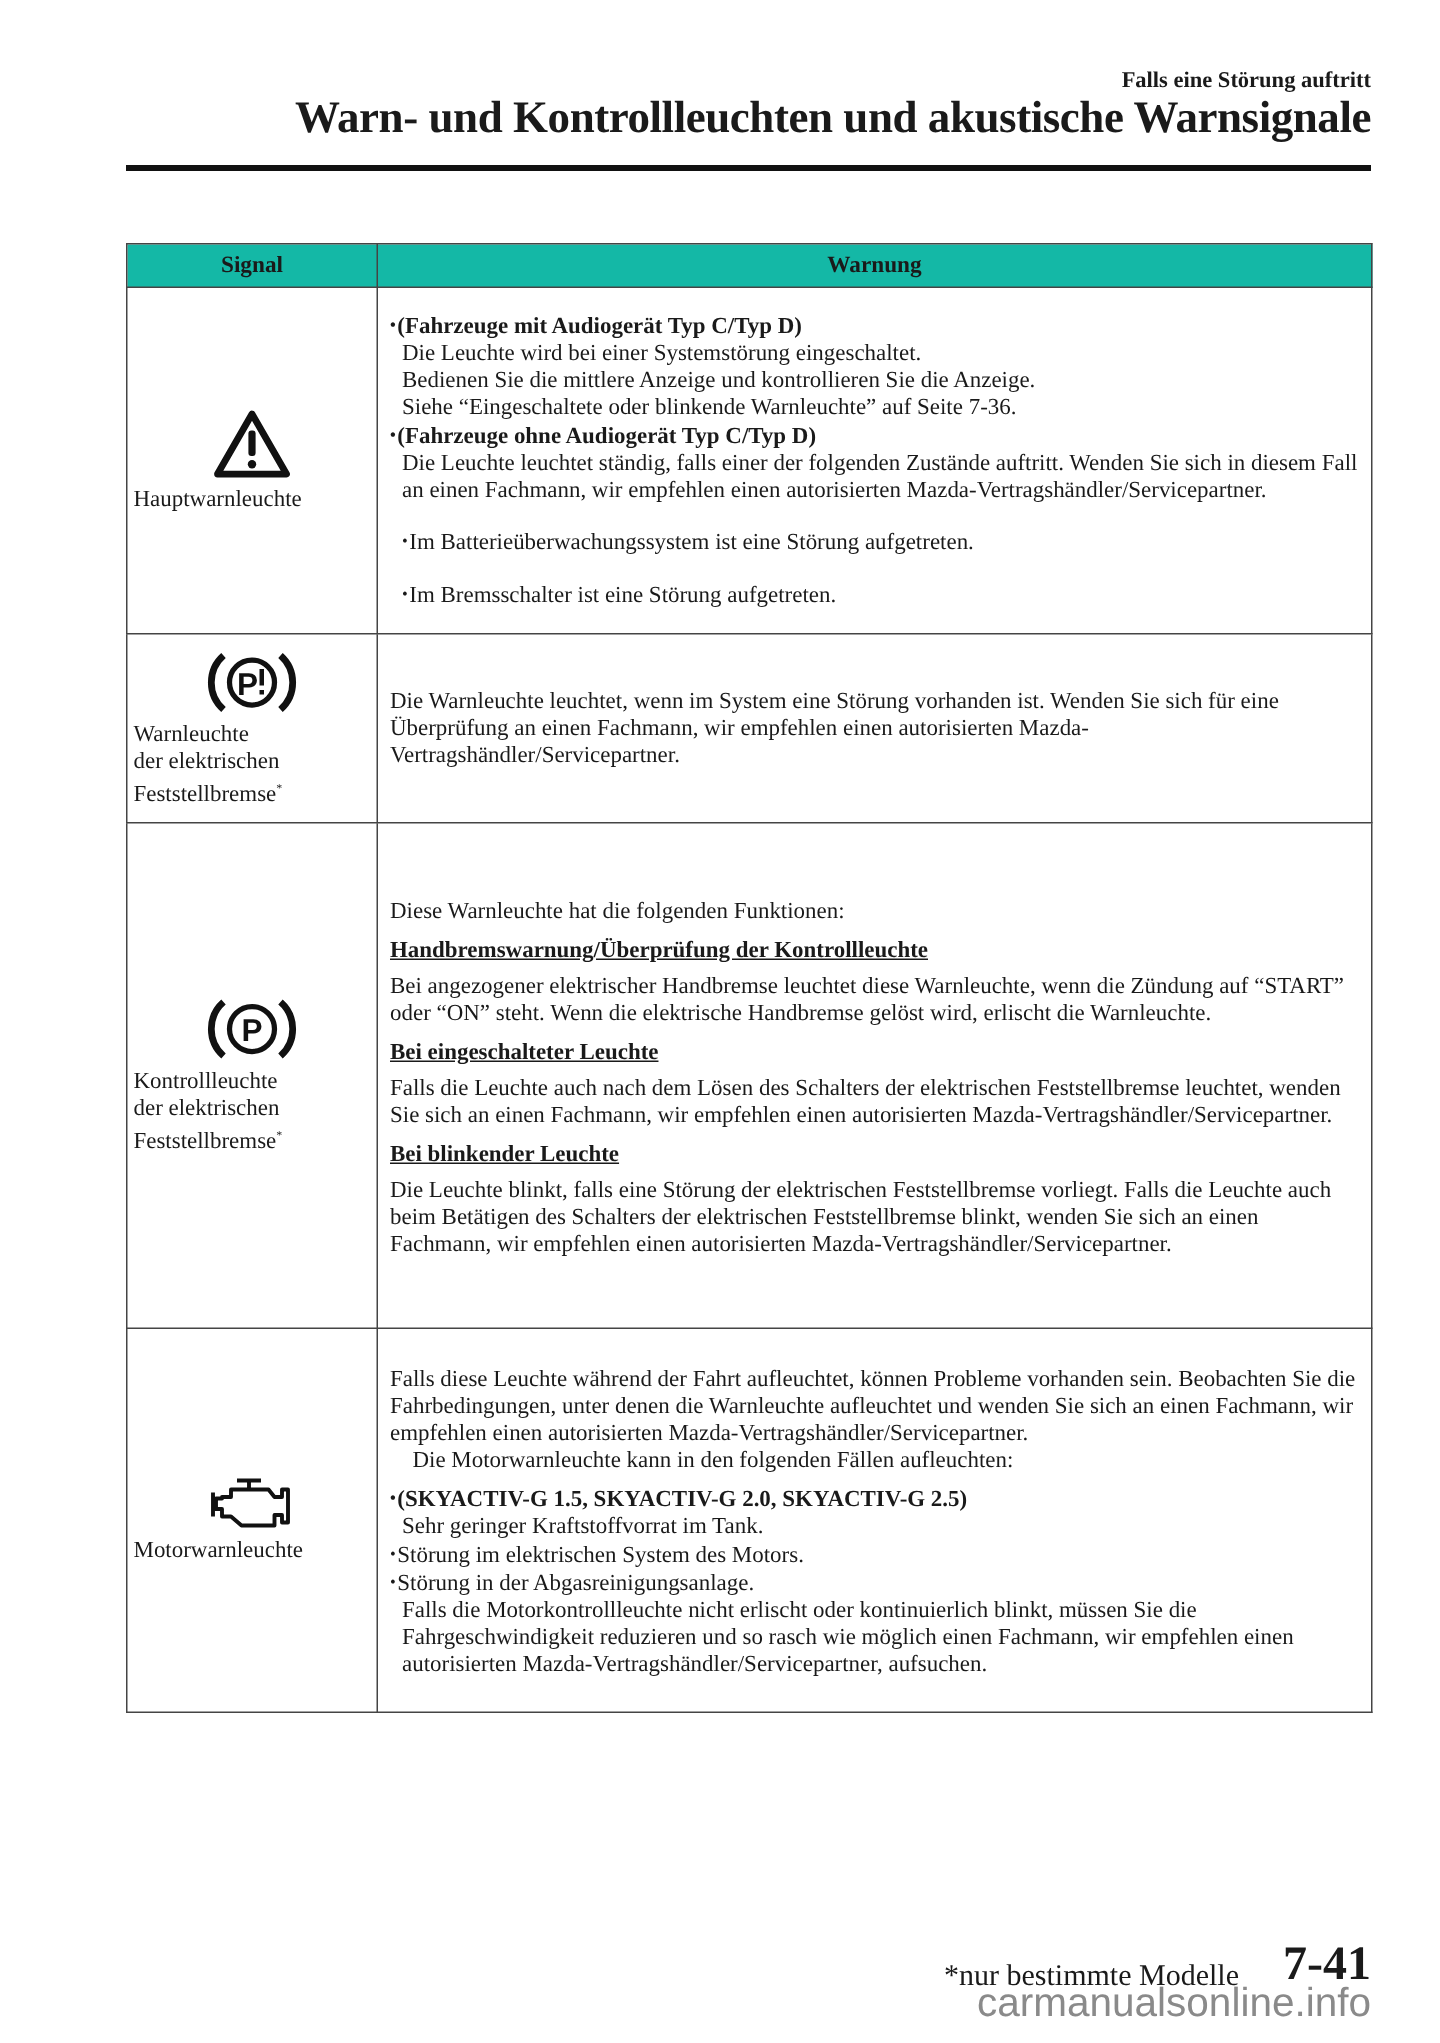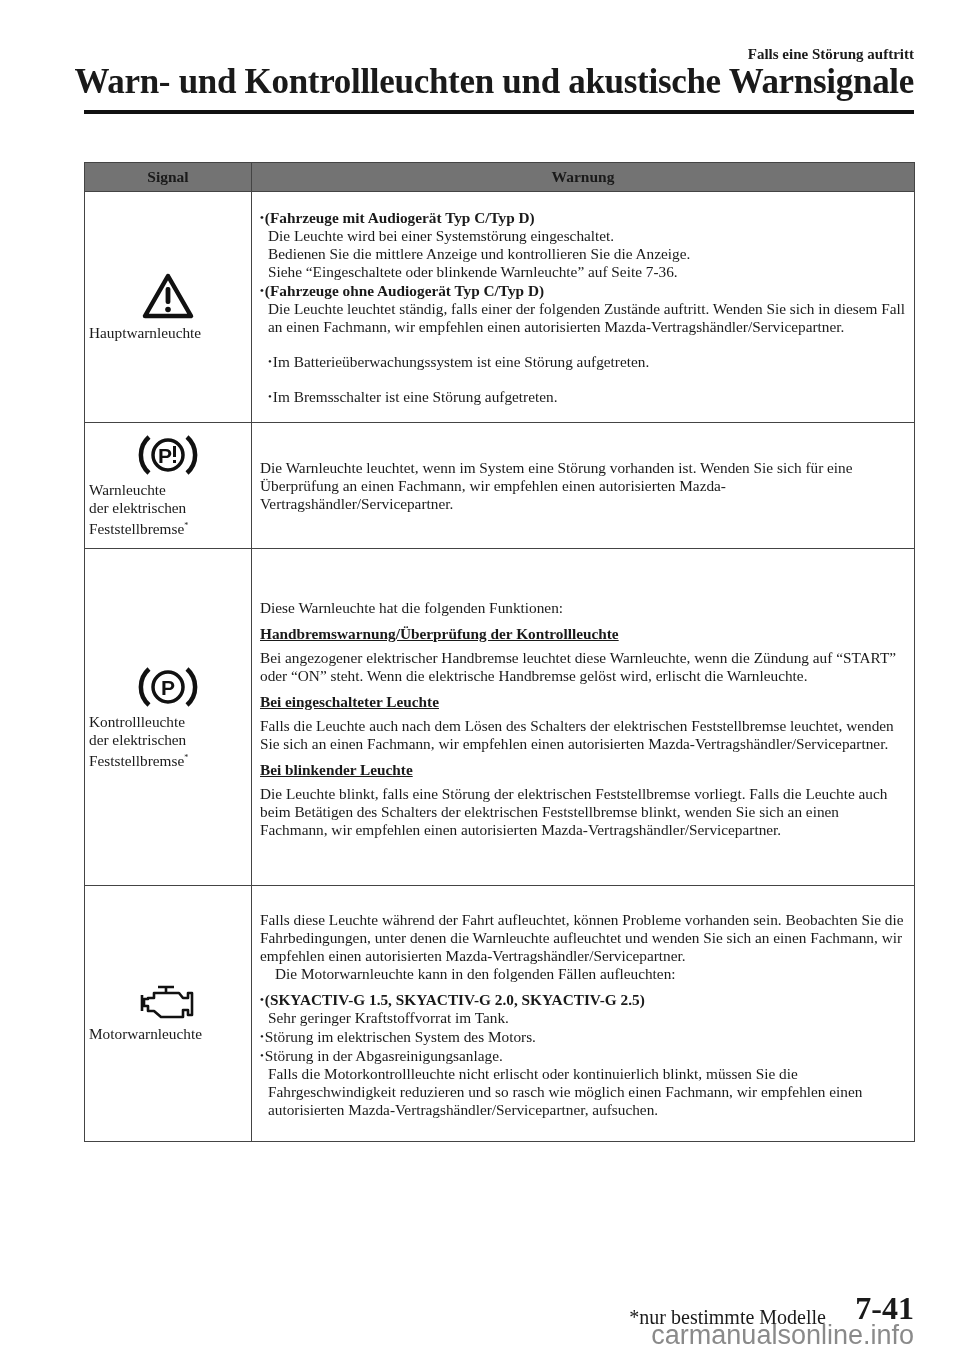--- a/index.html
+++ b/index.html
@@ -1,23 +1,23 @@
 <!DOCTYPE html>
 <html><head>
 <meta charset="utf-8">
 <style>
   html, body { margin: 0; padding: 0; background: #ffffff; }
   body { width: 960px; height: 1362px; position: relative; overflow: hidden;
          font-family: "Liberation Serif", "DejaVu Serif", serif; color: #1a1a1a; }
   .section-label { position: absolute; right: 46px; top: 46px; font-size: 15px; font-weight: bold; }
-  .page-title { position: absolute; right: 46px; top: 62px; font-size: 35px; font-weight: bold; letter-spacing: -0.3px; white-space: nowrap; }
+  .page-title { position: absolute; right: 46px; top: 62px; font-size: 30px; font-weight: bold; letter-spacing: -0.3px; white-space: nowrap; }
   .title-rule { position: absolute; left: 84px; right: 46px; top: 110px; height: 4px; background: #111; }
   table.warn { position: absolute; left: 84px; top: 162px; width: 831px; border-collapse: collapse; font-size: 15.3px; line-height: 18px; }
   table.warn th, table.warn td { border: 1.5px solid #444; vertical-align: middle; }
-  table.warn th { background: #737373; height: 26px; font-weight: bold; font-size: 15.5px; }
+  table.warn th { background: #14b8a6; height: 26px; font-weight: bold; font-size: 15.5px; }
   th.col-signal, td.sig { width: 158px; }
   td.sig { text-align: left; padding: 6px 4px; }
   td.desc { padding: 3px 8px 3px 8px; vertical-align: top; }
   .sig-label { display: block; line-height: 18px; }
   .icon { display: block; margin: 0 auto 4px auto; }
   .b { font-weight: bold; }
   .bul { display: block; padding-left: 8px; text-indent: -8px; }
   .bul::before { content: "•"; font-size: 11px; vertical-align: 2px; margin-right: 1px; }
   .ind { display: block; padding-left: 8px; }
   .sub { display: block; padding-left: 16px; text-indent: -8px; margin-top: 16px; }

